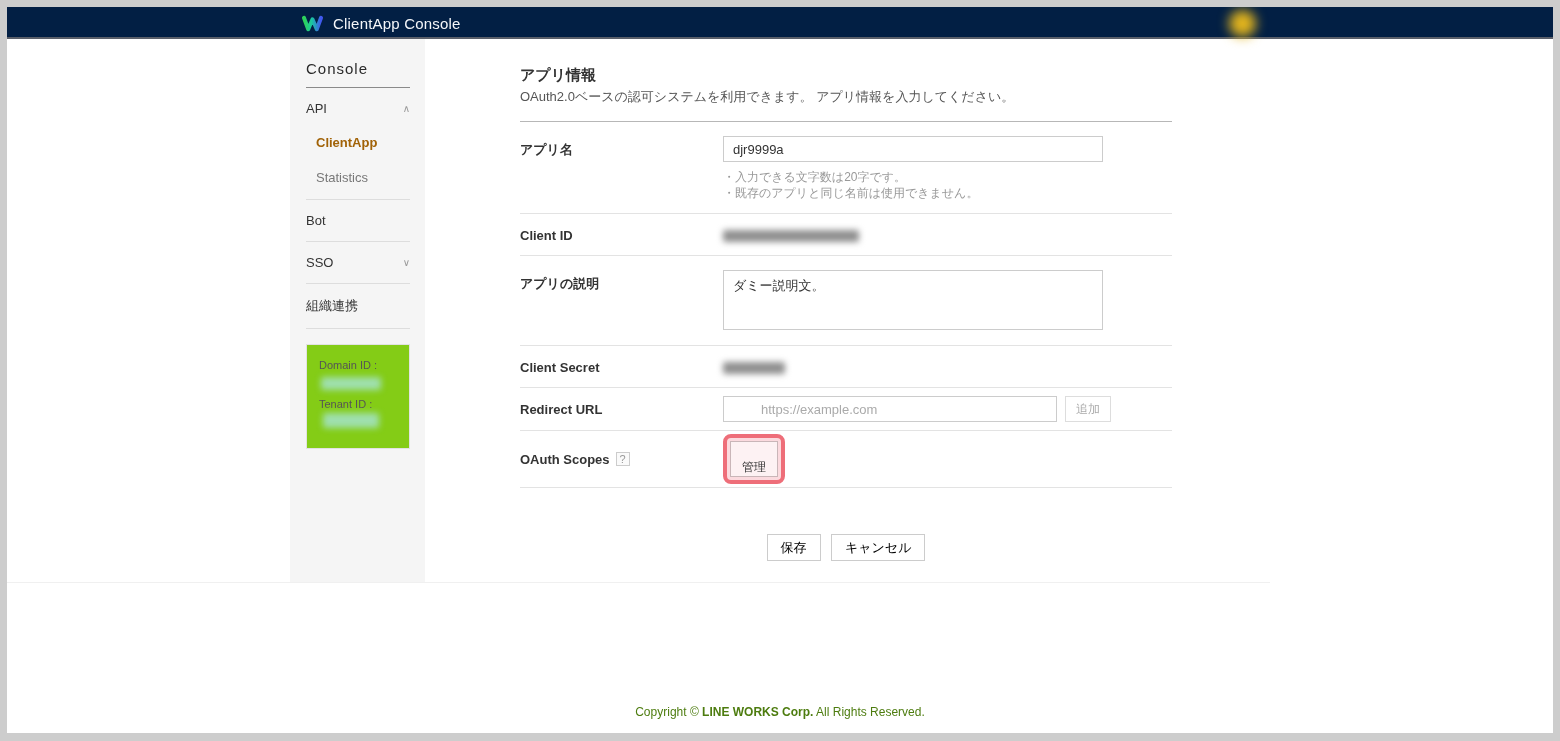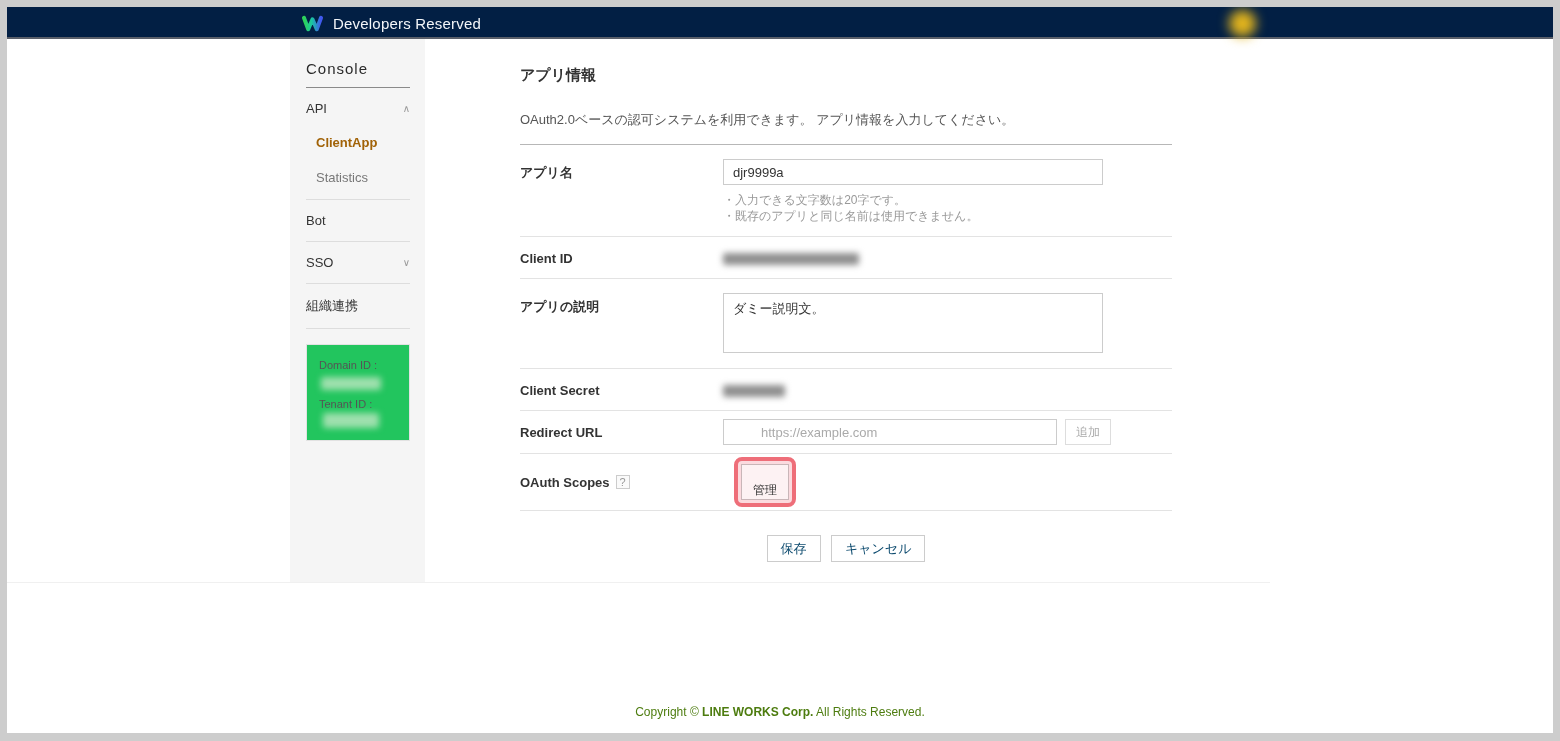--- a/index.html
+++ b/index.html
@@ -30,41 +30,41 @@
 
   
   .sidebar { width:135px; background:#f5f5f5; padding:21px 15px 0 16px; font-size:13px; color:#333; }
   .side-title { font-size:15px; color:#2b2b2b; letter-spacing:1px; padding-bottom:10px; border-bottom:1px solid #8a8a8a; }
   .side-item { display:flex; justify-content:space-between; align-items:center; padding:13px 0; cursor:pointer; }
   .chev { color:#999; font-size:10px; }
   .sub-item { padding:6px 0 6px 10px; cursor:pointer; color:#777; margin-bottom:8px; }
   .sub-item.active { color:#a16207; font-weight:bold; }
   .side-rule { border:none; border-top:1px solid #ddd; }
   .ids-box {
-    margin-top:15px; background:#22c55e; border:1px solid #e2e2e2;
-    padding:13px 10px 12px 12px; font-size:11px; color:#555; line-height:1.4;
+    margin-top:15px; background:#84cc16; border:1px solid #e2e2e2;
+    padding:13px 10px 20px 12px; font-size:11px; color:#555; line-height:1.4;
   }
   .blur-green { display:inline-block; background:#9fe0ae; border-radius:2px; filter:blur(3px); vertical-align:middle; }
   .blur-domain { width:60px; height:13px; margin:4px 0 7px 2px; display:block; }
   .blur-tenant { width:56px; height:15px; margin-left:4px; }
 
   
   .main { width:845px; padding:27px 0 0 95px; }
   .main-inner { width:652px; }
   .page-title { font-size:15px; font-weight:bold; color:#333; }
-  .page-desc { font-size:13px; color:#555; margin-top:26px; }
+  .page-desc { font-size:13px; color:#555; margin-top:3px; }
   .rule-strong { border:none; border-top:1px solid #b7b7b7; margin-top:15px; }
 
   .form-row { display:flex; border-bottom:1px solid #e3e3e3; }
   .row-label { width:203px; flex:none; font-size:13px; font-weight:bold; color:#333; display:flex; align-items:flex-start; }
   .r-name    { padding:14px 0 12px; }
   .r-desc    { padding:14px 0 11px; }
   .r-static  { padding:14px 0; height:42px; }
   .r-url     { padding:8px 0; align-items:center; }
-  .r-scope   { padding:3px 0; align-items:center;gap:11px; }
+  .r-scope   { padding:3px 0; align-items:center; }
   .r-name .row-label, .r-desc .row-label { padding-top:5px; }
 
   .text-input {
     width:380px; height:26px; border:1px solid #ccc; padding:0 9px;
     font-size:13px; color:#333; font-family:inherit; background:#fff;
   }
   .text-input::placeholder { color:#aaa; }
   .notes { margin-top:7px; font-size:12px; color:#999; line-height:16px; }
   .textarea {
     width:380px; height:60px; border:1px solid #ccc; padding:6px 9px;
@@ -91,21 +91,21 @@
     background:rgba(244,150,160,0.35); padding:3px;
   }
   .manage-btn {
     height:26px; padding:17px 11px; border:1px solid #c9b6b8; background:rgba(253,244,245,.9);
     font-size:12px; color:#333; font-family:inherit; cursor:pointer;
   }
 
   .actions { text-align:center; padding:24px 0 0; }
   .btn {
     height:27px; padding:0 13px; background:#fff; border:1px solid #ccc;
-    font-size:13px; color:#0c4a6e; font-family:Liberation Mono, monospace; cursor:pointer;
+    font-size:13px; color:#000000; font-family:Liberation Mono, monospace; cursor:pointer;margin-top:22px;
   }
   .btn + .btn { margin-left:6px; }
 
   
   .footer { position:absolute; left:0; bottom:14px; width:100%; text-align:center; font-size:12px; color:#4d7c0f; }
   .footer b { font-weight:bold; }
 </style>
 </head>
 <body>
 
@@ -118,21 +118,21 @@
           <defs>
             <linearGradient id="wgrad" x1="0%" y1="0%" x2="100%" y2="0%">
               <stop offset="0%" stop-color="#2ed157"></stop>
               <stop offset="45%" stop-color="#19c8a0"></stop>
               <stop offset="100%" stop-color="#4157f0"></stop>
             </linearGradient>
           </defs>
           <path d="M3 4 L7.5 16 L12 5.5 L16.5 16 L21 4" fill="none" stroke="url(#wgrad)" stroke-width="4.2" stroke-linecap="round" stroke-linejoin="round"></path>
         </svg>
       </span>
-      <span class="brand-title">Developers Reserved</span>
+      <span class="brand-title">ClientApp Console</span>
     </div>
     <div class="avatar-blur"></div>
   </header>
 
   <div class="body-area">
     <div class="left-gutter"></div>
 
     <aside class="sidebar">
       <div class="side-title">Console</div>
 

